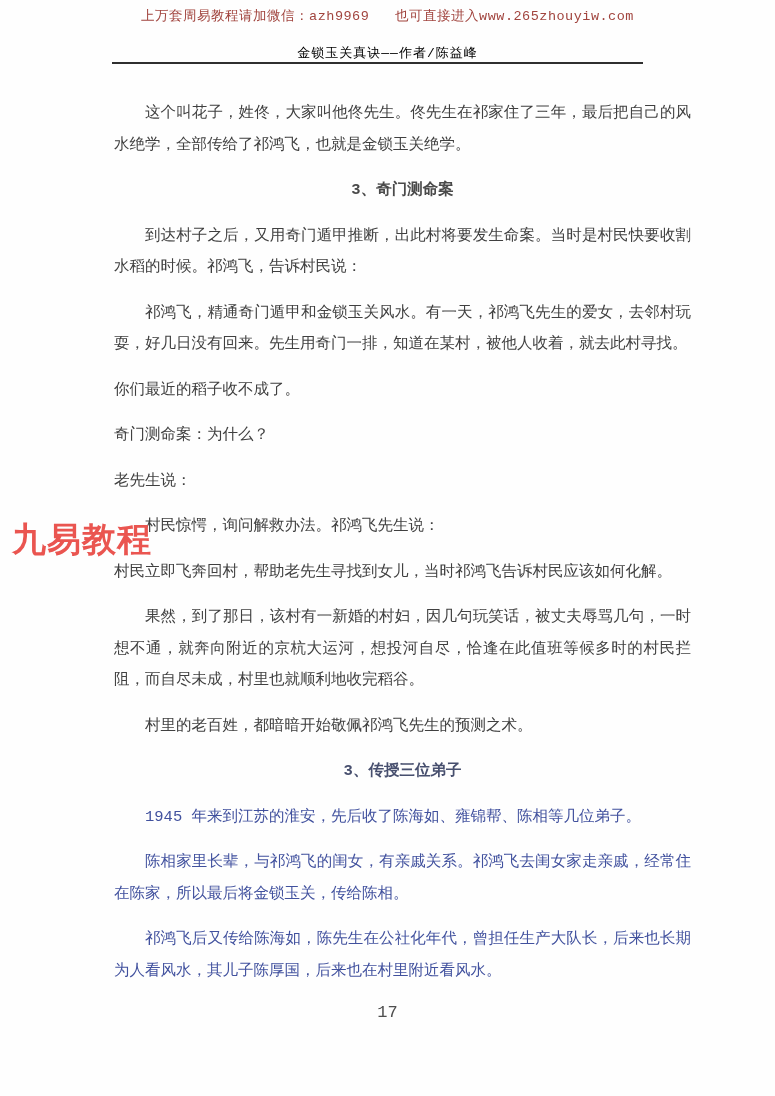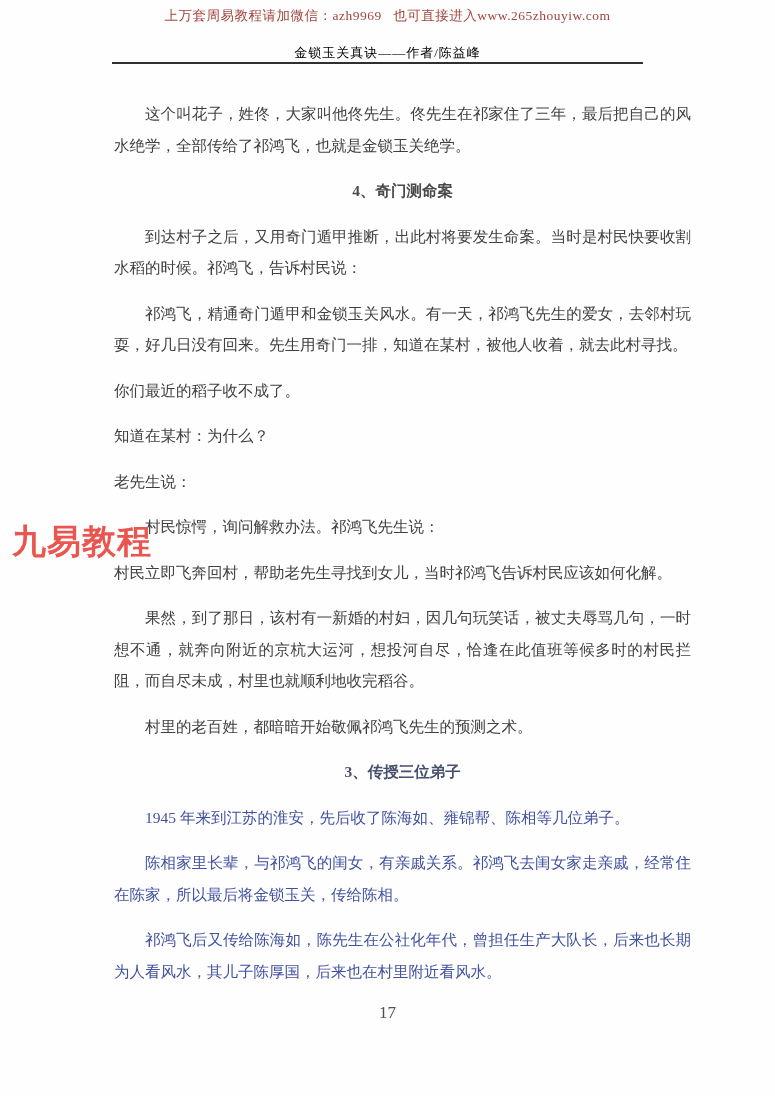--- a/index.html
+++ b/index.html
@@ -5,21 +5,21 @@
   html, body {
     margin: 0;
     padding: 0;
     background: #ffffff;
   }
   .page {
     position: relative;
     width: 775px;
     height: 1096px;
     background: #fefefe;
-    font-family: Liberation Serif, serif;
+    font-family: Liberation Mono, monospace;
     overflow: hidden;
   }
   .promo-header {
     position: absolute;
     top: 7px;
     left: 0;
     right: 0;
     text-align: center;
     color: #a1443e;
     font-size: 13.5px;
@@ -96,25 +96,25 @@
 <div class="page">
 
   <div class="promo-header">上万套周易教程请加微信：azh9969   也可直接进入www.265zhouyiw.com</div>
 
   <div class="doc-header">金锁玉关真诀——作者/陈益峰</div>
 
   <div class="header-rule"></div>
 
   <div class="body-text">
     <p class="indent">这个叫花子，姓佟，大家叫他佟先生。佟先生在祁家住了三年，最后把自己的风水绝学，全部传给了祁鸿飞，也就是金锁玉关绝学。</p>
-    <p class="heading">4、奇门测命案</p>
+    <p class="heading">3、奇门测命案</p>
     <p class="indent">到达村子之后，又用奇门遁甲推断，出此村将要发生命案。当时是村民快要收割水稻的时候。祁鸿飞，告诉村民说：</p>
     <p class="indent">祁鸿飞，精通奇门遁甲和金锁玉关风水。有一天，祁鸿飞先生的爱女，去邻村玩耍，好几日没有回来。先生用奇门一排，知道在某村，被他人收着，就去此村寻找。</p>
     <p>你们最近的稻子收不成了。</p>
-    <p>知道在某村：为什么？</p>
+    <p>奇门测命案：为什么？</p>
     <p>老先生说：</p>
     <p class="indent">村民惊愕，询问解救办法。祁鸿飞先生说：</p>
     <p>村民立即飞奔回村，帮助老先生寻找到女儿，当时祁鸿飞告诉村民应该如何化解。</p>
     <p class="indent">果然，到了那日，该村有一新婚的村妇，因几句玩笑话，被丈夫辱骂几句，一时想不通，就奔向附近的京杭大运河，想投河自尽，恰逢在此值班等候多时的村民拦阻，而自尽未成，村里也就顺利地收完稻谷。</p>
     <p class="indent">村里的老百姓，都暗暗开始敬佩祁鸿飞先生的预测之术。</p>
     <p class="heading blue-heading">3、传授三位弟子</p>
     <p class="indent blue">1945 年来到江苏的淮安，先后收了陈海如、雍锦帮、陈相等几位弟子。</p>
     <p class="indent blue">陈相家里长辈，与祁鸿飞的闺女，有亲戚关系。祁鸿飞去闺女家走亲戚，经常住在陈家，所以最后将金锁玉关，传给陈相。</p>
     <p class="indent blue">祁鸿飞后又传给陈海如，陈先生在公社化年代，曾担任生产大队长，后来也长期为人看风水，其儿子陈厚国，后来也在村里附近看风水。</p>
   </div>

